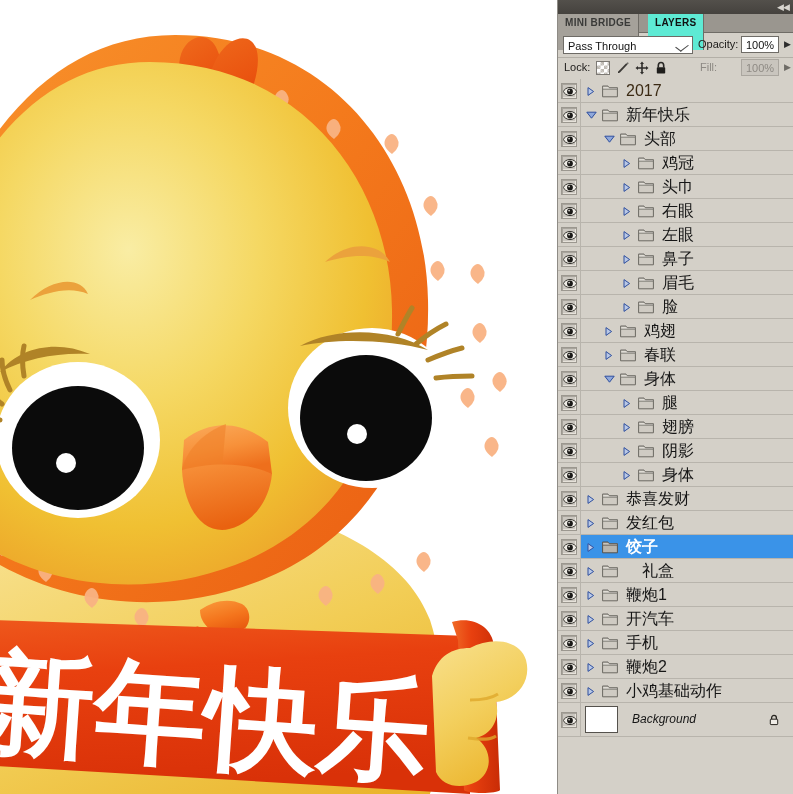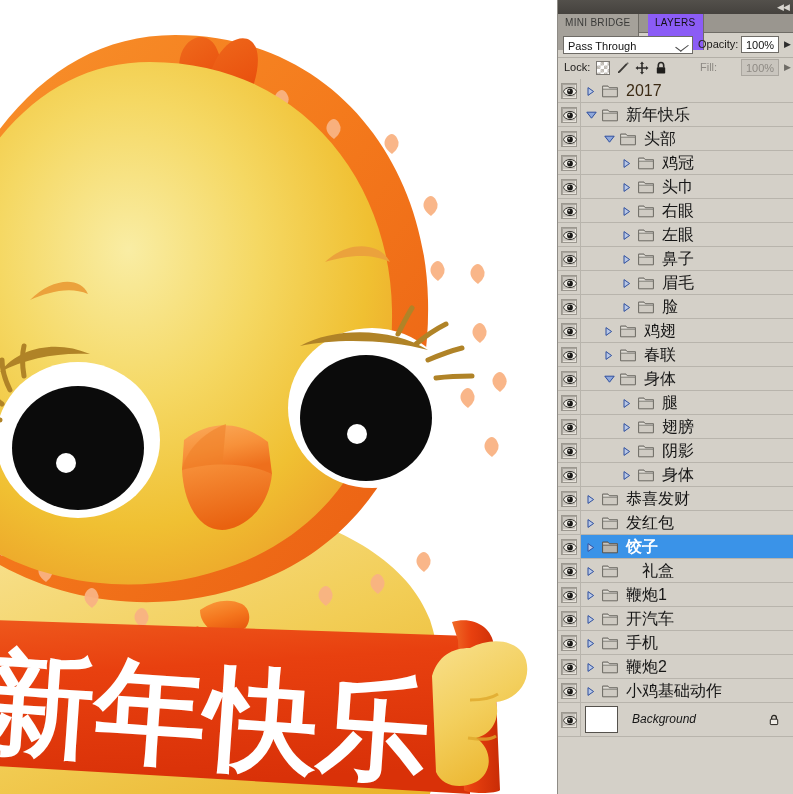--- a/index.html
+++ b/index.html
@@ -29,26 +29,26 @@
   .collapse-arrows{
     position:absolute;right:4px;top:2px;width:14px;height:10px;
     color:#d8d5cf;font-size:9px;line-height:10px;text-align:center;letter-spacing:-1px;
   }
   .tabbar{
     position:absolute;left:0;top:14px;right:0;height:18px;
     background:#9a968f;border-bottom:1px solid #6f6c66;
   }
   .tab{
     position:absolute;top:0;height:36px;line-height:18px;
-    font-size:10px;font-weight:normal;letter-spacing:0.3px;
+    font-size:10px;font-weight:bold;letter-spacing:0.3px;
     padding:0 7px;color:#2a2a2a;
     border-right:1px solid #6f6c66;
   }
   .tab.inactive{background:#a5a19a;color:#3a3a38;}
-  .tab.active{background:#8b5cf6;color:#111;}
+  .tab.active{background:#5eead4;color:#111;}
 
   .blendrow{
     position:absolute;left:0;top:33px;right:0;height:24px;
     border-bottom:1px solid #b3afa7;
   }
   .blend-select{
     position:absolute;left:5px;top:3px;width:130px;height:18px;
     background:#ffffff;border:1px solid #6e6b66;
     font-size:11px;line-height:18px;padding-left:4px;color:#111;
     box-sizing:border-box;

